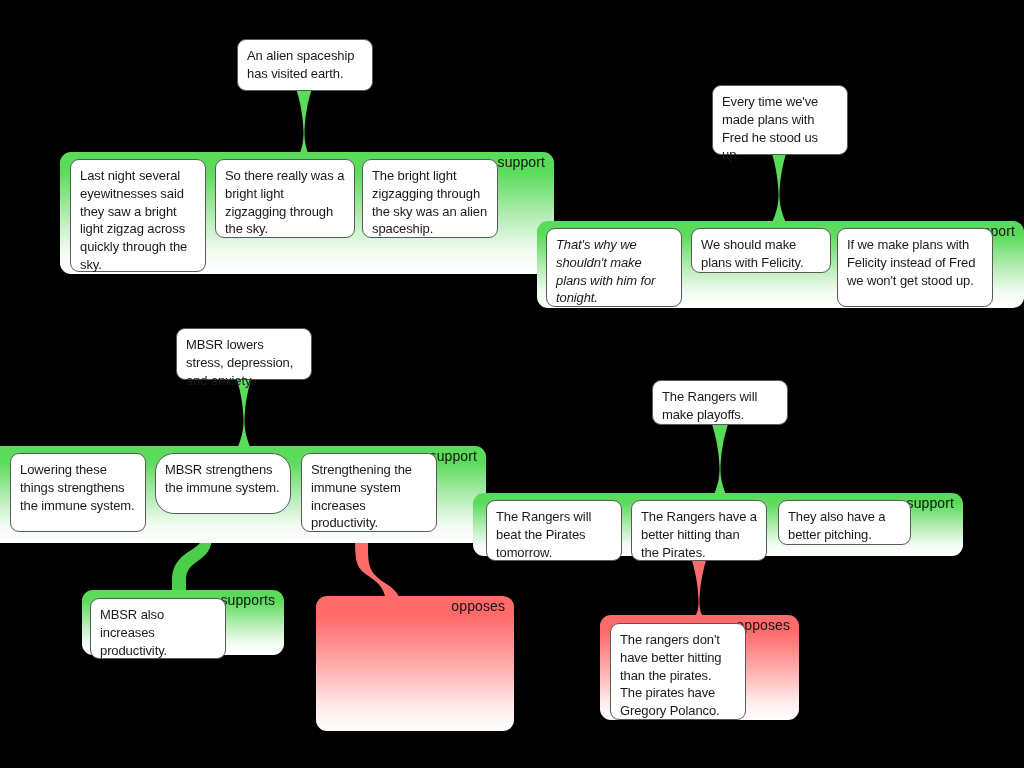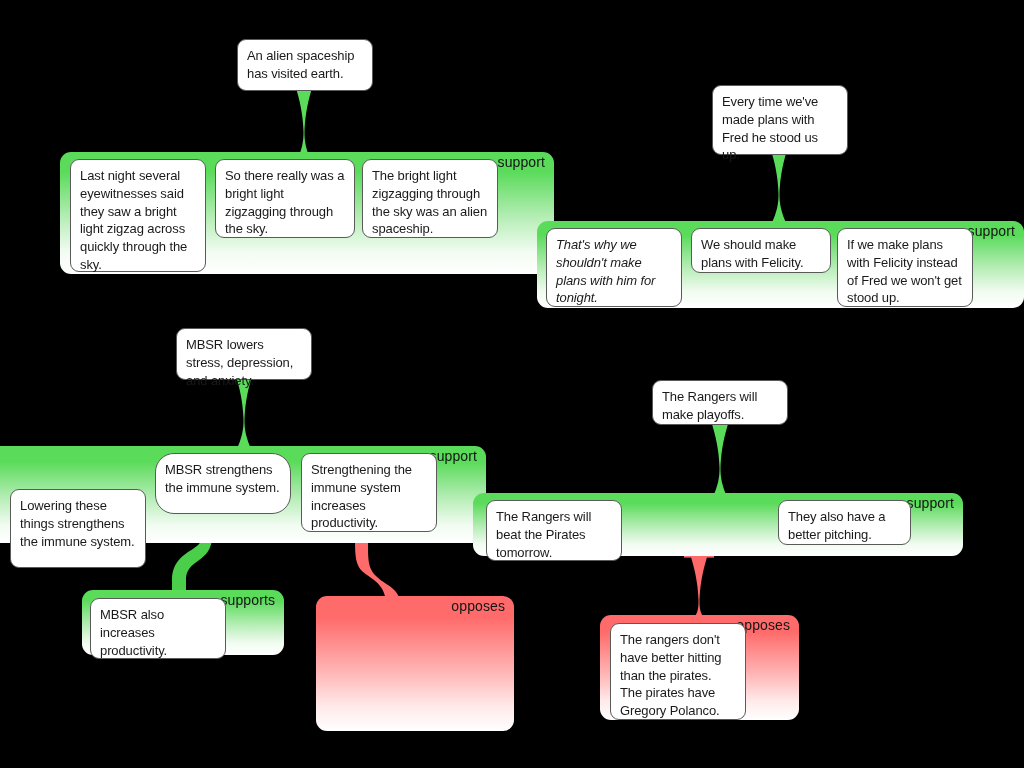--- a/index.html
+++ b/index.html
@@ -146,46 +146,47 @@
   <div class="claim" style="left:215px; top:159px; width:140px; height:79px;">So there really was a bright light zigzagging through the sky.</div>
   <div class="claim" style="left:362px; top:159px; width:136px; height:79px;">The bright light zigzagging through the sky was an alien spaceship.</div>
 
   <div class="claim" style="left:712px; top:85px; width:136px; height:70px;">Every time we've made plans with Fred he stood us up.</div>
 
   <div class="panel support r-tl r-tr r-bl r-br" style="left:537px; top:221px; width:487px; height:87px;">
     <span class="panel-label">support</span>
   </div>
   <div class="claim" style="left:546px; top:228px; width:136px; height:79px;font-style:italic;">That's why we shouldn't make plans with him for tonight.</div>
   <div class="claim" style="left:691px; top:228px; width:140px; height:45px;">We should make plans with Felicity.</div>
-  <div class="claim" style="left:837px; top:228px; width:136px; height:79px;">If we make plans with Felicity instead of Fred we won't get stood up.</div>
+  <div class="claim" style="left:837px; top:228px; width:156px; height:79px;">If we make plans with Felicity instead of Fred we won't get stood up.</div>
 
   <div class="claim" style="left:176px; top:328px; width:136px; height:52px;">MBSR lowers stress, depression, and anxiety.</div>
 
   <div class="panel support r-tr r-br" style="left:0px; top:446px; width:486px; height:97px;">
     <span class="panel-label">support</span>
   </div>
-  <div class="claim" style="left:10px; top:453px; width:136px; height:79px;margin-top:36px;">Lowering these things strengthens the immune system.</div>
+  <div class="claim" style="left:10px; top:453px; width:136px; height:79px;">Lowering these things strengthens the immune system.</div>
   <div class="claim" style="left:155px; top:453px; width:136px; height:61px;border-radius:19px;">MBSR strengthens the immune system.</div>
   <div class="claim" style="left:301px; top:453px; width:136px; height:79px;">Strengthening the immune system increases productivity.</div>
 
   <div class="panel support r-tl r-tr r-bl r-br" style="left:82px; top:590px; width:202px; height:65px;">
     <span class="panel-label">supports</span>
   </div>
   <div class="claim" style="left:90px; top:598px; width:136px; height:61px;">MBSR also increases productivity.</div>
 
   <div class="panel oppose r-tl r-tr r-bl r-br" style="left:316px; top:596px; width:198px; height:135px;">
     <span class="panel-label">opposes</span>
   </div>
 
   <div class="claim" style="left:652px; top:380px; width:136px; height:45px;">The Rangers will make playoffs.</div>
 
   <div class="panel support r-tl r-tr r-bl r-br" style="left:473px; top:493px; width:490px; height:63px;">
     <span class="panel-label">support</span>
   </div>
   <div class="claim" style="left:486px; top:500px; width:136px; height:61px;">The Rangers will beat the Pirates tomorrow.</div>
+  <div class="claim" style="left:631px; top:500px; width:136px; height:61px;">The Rangers have a better hitting than the Pirates.</div>
   <div class="claim" style="left:778px; top:500px; width:133px; height:45px;">They also have a better pitching.</div>
 
   <div class="panel oppose r-tl r-tr r-bl r-br" style="left:600px; top:615px; width:199px; height:105px;">
     <span class="panel-label">opposes</span>
   </div>
   <div class="claim" style="left:610px; top:623px; width:136px; height:97px;">The rangers don't have better hitting than the pirates. The pirates have Gregory Polanco.</div>
 
 </div>
 
 </body></html>

